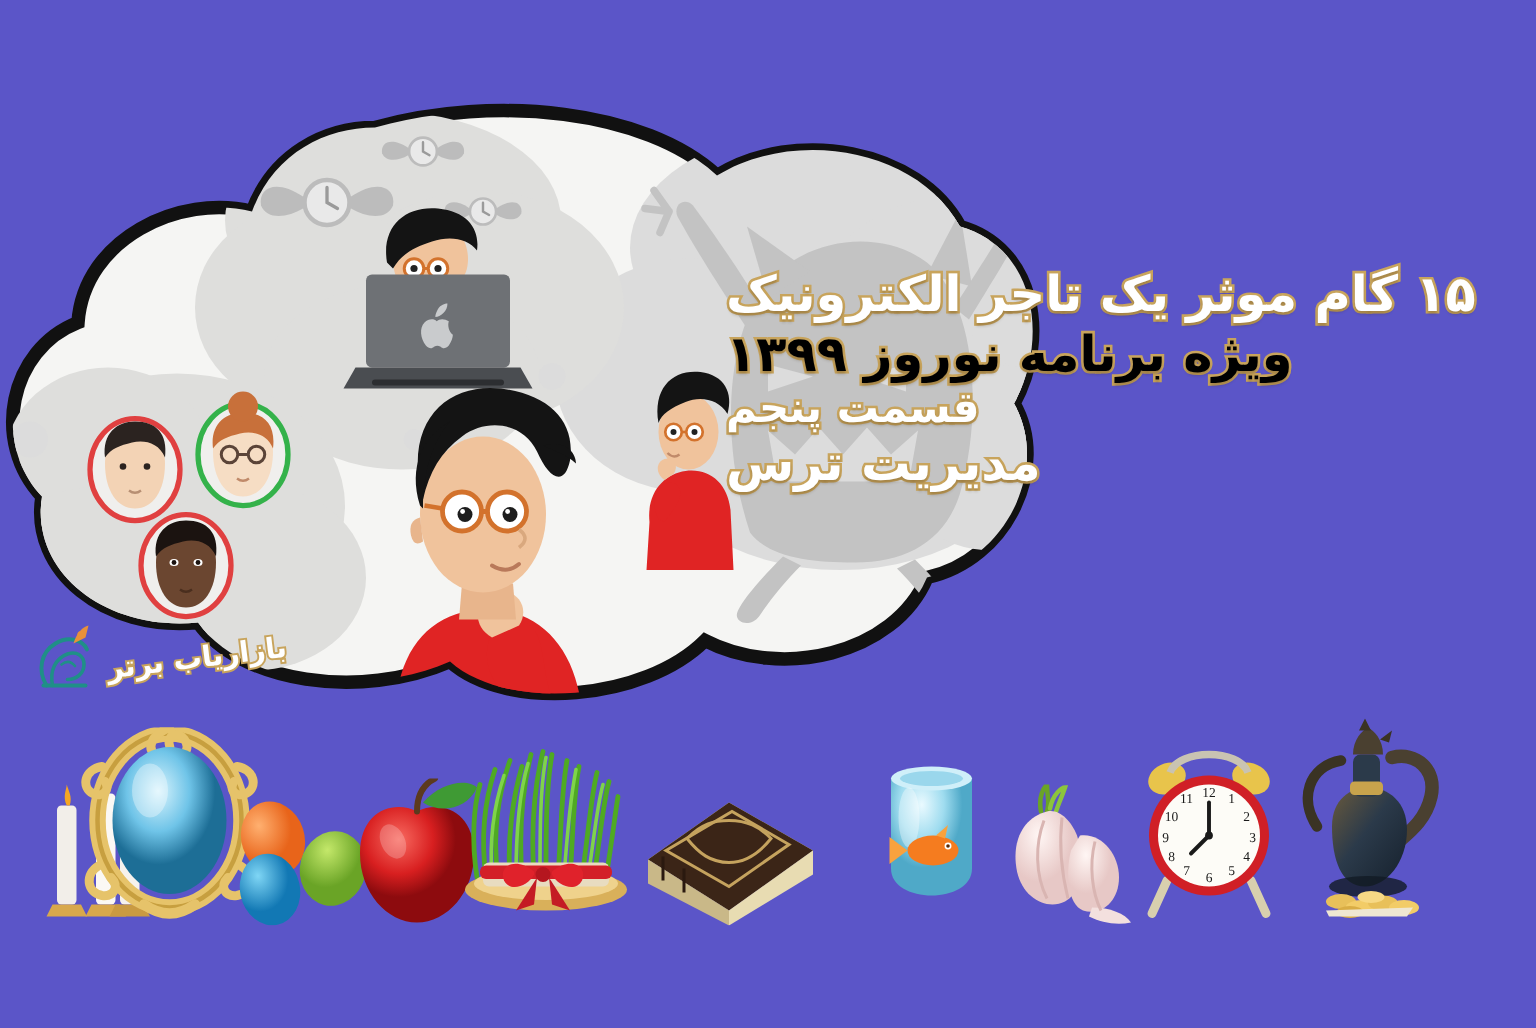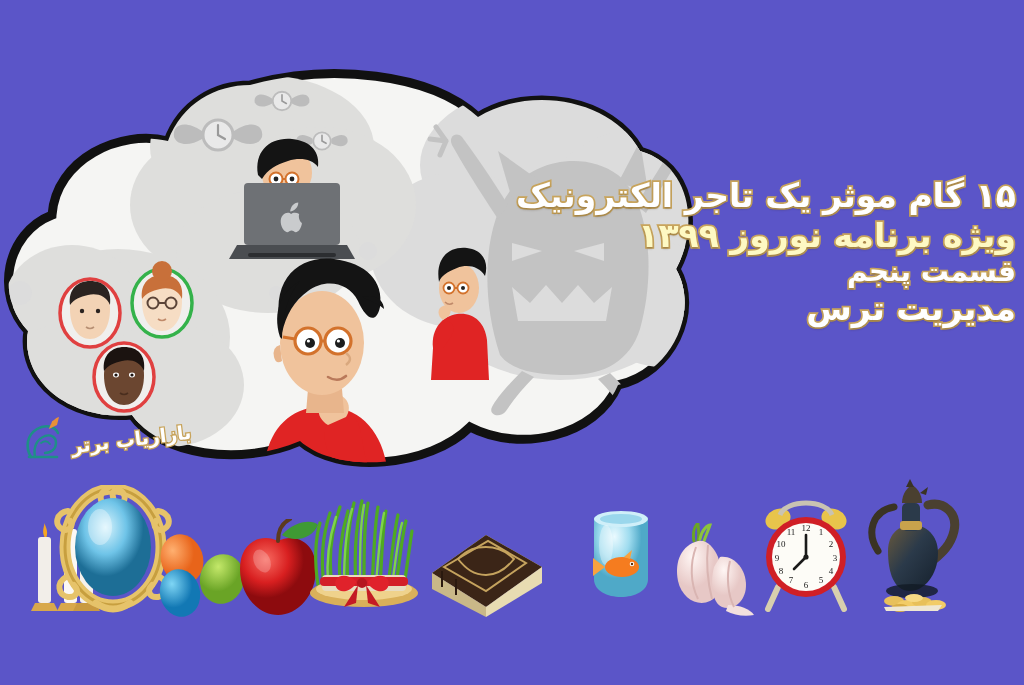--- a/index.html
+++ b/index.html
@@ -13,22 +13,22 @@
     background:#5b55c8;
     overflow:hidden;
   }
 
   
   .cloud-wrap{position:absolute;left:0;top:55px;width:700px;height:440px;}
   .cloud-svg{position:absolute;left:0;top:0;}
 
   
   .title-block{
-    position:absolute;right:8px;top:178px;
-    width:520px;text-align:right;direction:rtl;
+    position:absolute;right:20px;top:178px;
+    width:520px;text-align:left;direction:rtl;
     line-height:1.08;
     z-index:40;
   }
   .title-line{
     display:block;
     font-family:"DejaVu Sans","Liberation Sans",sans-serif;
     font-weight:bold;
     font-size:33px;
     color:#ffffff;
     letter-spacing:0px;
@@ -278,21 +278,21 @@
           <path d="M6,22 q10,6 18,-1" stroke="#b9795a" stroke-width="2.6" fill="none" stroke-linecap="round"></path>
 
           <path d="M-42,-10 q-8,2 -6,12 q2,8 8,4 Z" fill="#e8b58c"></path>
         </g>
       </g>
     </svg>
   </div>
 
   <div class="title-block">
     <span class="title-line l1" style="color: rgb(255, 255, 255); -webkit-text-stroke: 3.4px rgb(200, 164, 92);">۱۵ گام موثر یک تاجر الکترونیک</span>
-    <span class="title-line l2" style="color: #fef9c3; -webkit-text-stroke: 3.4px rgb(200, 164, 92);">ویژه برنامه نوروز ۱۳۹۹</span>
+    <span class="title-line l2" style="color: #000000; -webkit-text-stroke: 3.4px rgb(200, 164, 92);">ویژه برنامه نوروز ۱۳۹۹</span>
     <span class="title-line l3" style="color: rgb(255, 255, 255); -webkit-text-stroke: 3.4px rgb(200, 164, 92);">قسمت پنجم</span>
     <span class="title-line l4" style="color: rgb(255, 255, 255); -webkit-text-stroke: 3.4px rgb(200, 164, 92);">مدیریت ترس</span>
   </div>
 
   <div class="logo">
     <span class="logo-text">بازاریاب برتر</span>
     <svg class="logo-mark" viewBox="0 0 46 52">
       <path d="M10,44 C4,34 6,22 16,16 C24,11 34,13 37,20" fill="none" stroke="#1f8f87" stroke-width="2.6" stroke-linecap="round"></path>
       <path d="M14,44 C12,34 16,26 24,23 C30,21 35,24 35,30 C35,36 30,40 24,40" fill="none" stroke="#1f8f87" stroke-width="2.4" stroke-linecap="round"></path>
       <path d="M8,44 h28" stroke="#1f8f87" stroke-width="2.6" stroke-linecap="round"></path>

